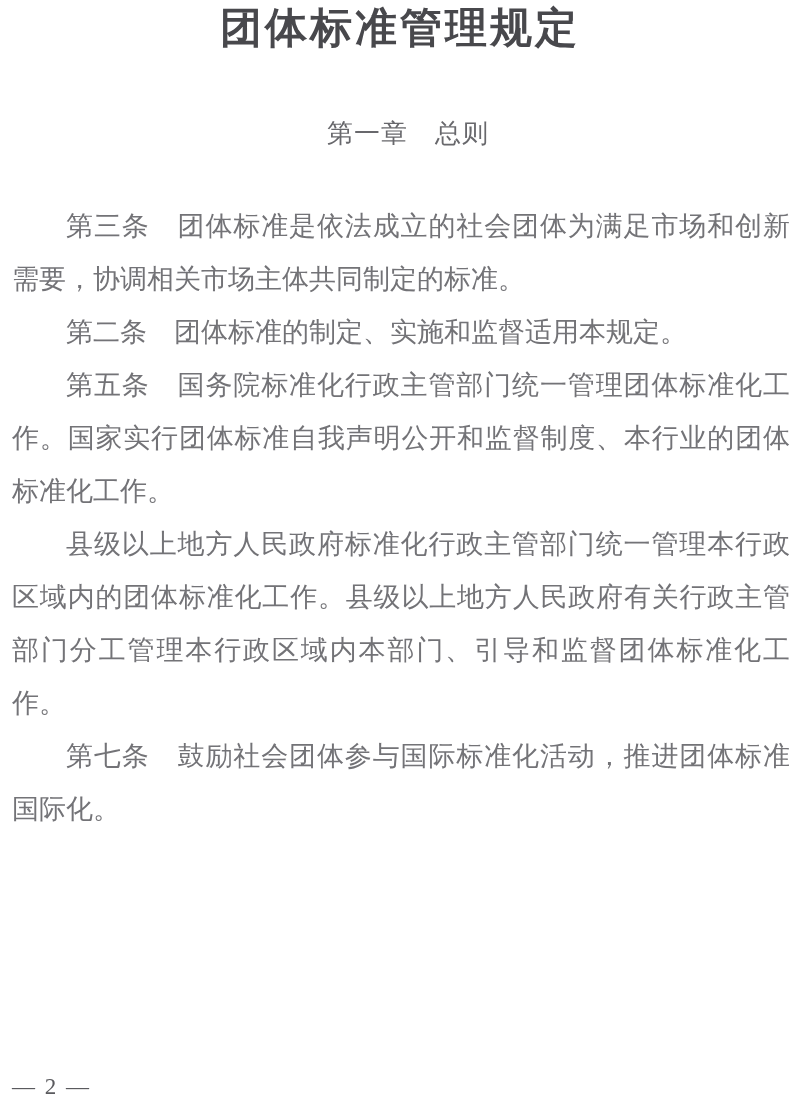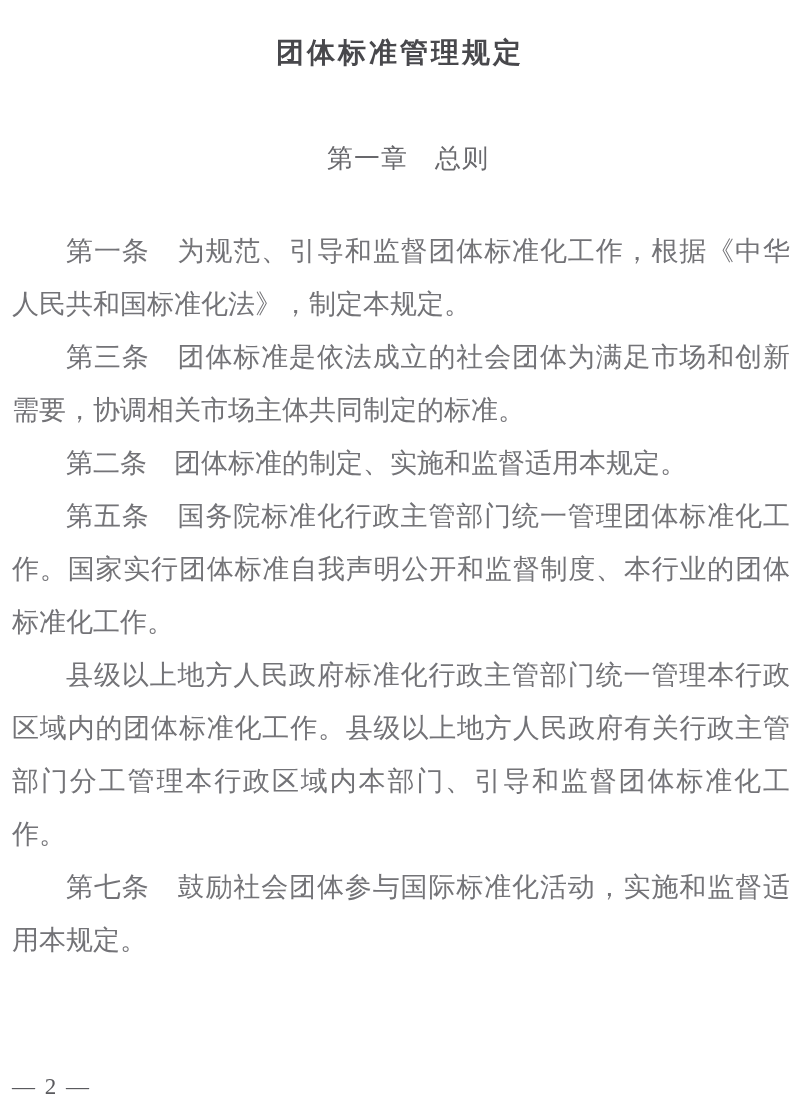--- a/index.html
+++ b/index.html
@@ -10,23 +10,23 @@
   .page {
     position: relative;
     width: 800px;
     height: 1107px;
     background: #ffffff;
     overflow: hidden;
     font-family: "Liberation Serif", serif;
   }
   .doc-title {
     margin: 0;
-    padding-top: 27px;
+    padding-top: 2px;
     text-align: center;
-    font-size: 28px;
+    font-size: 42px;
     line-height: 52px;
     font-weight: 700;
     letter-spacing: 3px;
     color: #48484c;
     font-family: "Liberation Serif", serif;
   }
   .chapter-heading {
     margin: 62px 0 0 16px;
     text-align: center;
     font-size: 26px;
@@ -63,23 +63,22 @@
 </head>
 <body>
 
 <div class="page">
 
   <h1 class="doc-title">团体标准管理规定</h1>
 
   <h2 class="chapter-heading">第一章　总则</h2>
 
   <div class="body-text">
-    <p>第一条　为规范、引导和监督团体标准化工作，根据《中华人民共和国标准化法》，制定本规定。</p>
     <p>第三条　团体标准是依法成立的社会团体为满足市场和创新需要，协调相关市场主体共同制定的标准。</p>
     <p>第二条　团体标准的制定、实施和监督适用本规定。</p>
     <p>第五条　国务院标准化行政主管部门统一管理团体标准化工作。国家实行团体标准自我声明公开和监督制度、本行业的团体标准化工作。</p>
     <p>县级以上地方人民政府标准化行政主管部门统一管理本行政区域内的团体标准化工作。县级以上地方人民政府有关行政主管部门分工管理本行政区域内本部门、引导和监督团体标准化工作。</p>
-    <p>第七条　鼓励社会团体参与国际标准化活动，实施和监督适用本规定。</p>
+    <p>第七条　鼓励社会团体参与国际标准化活动，推进团体标准国际化。</p>
   </div>
 
   <div class="page-number">— 2 —</div>
 
 </div>
 
 </body></html>

